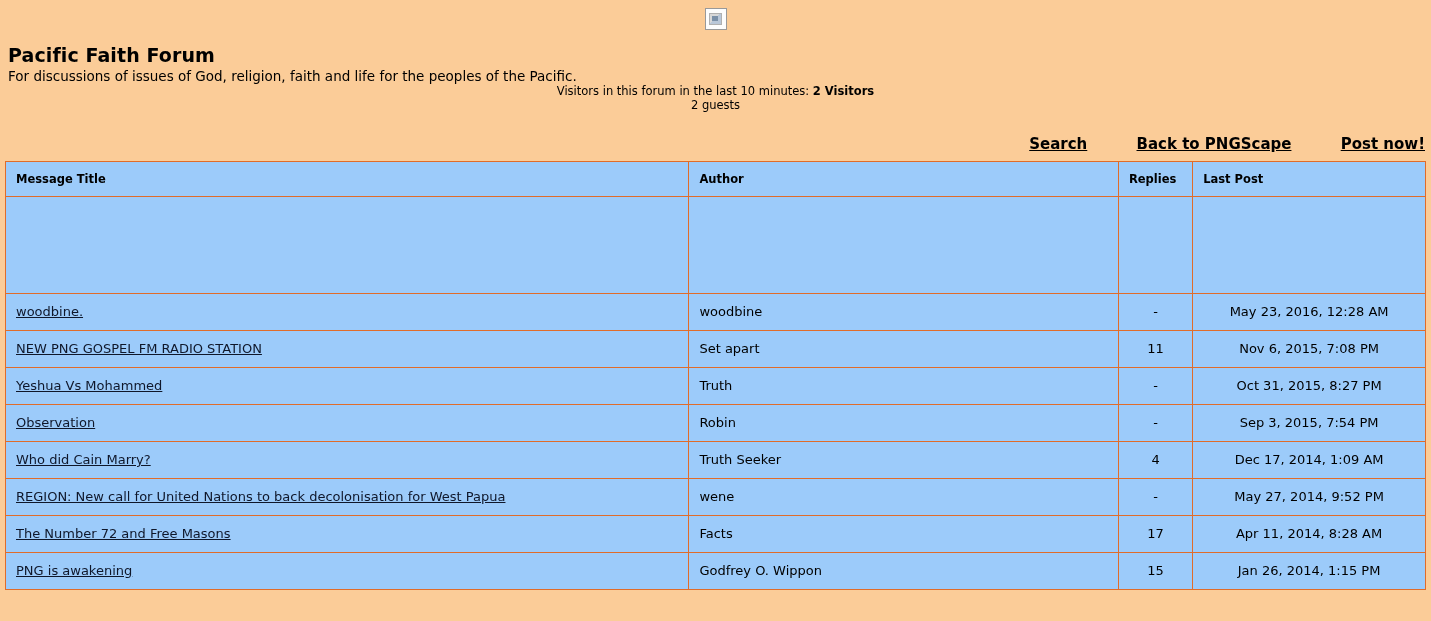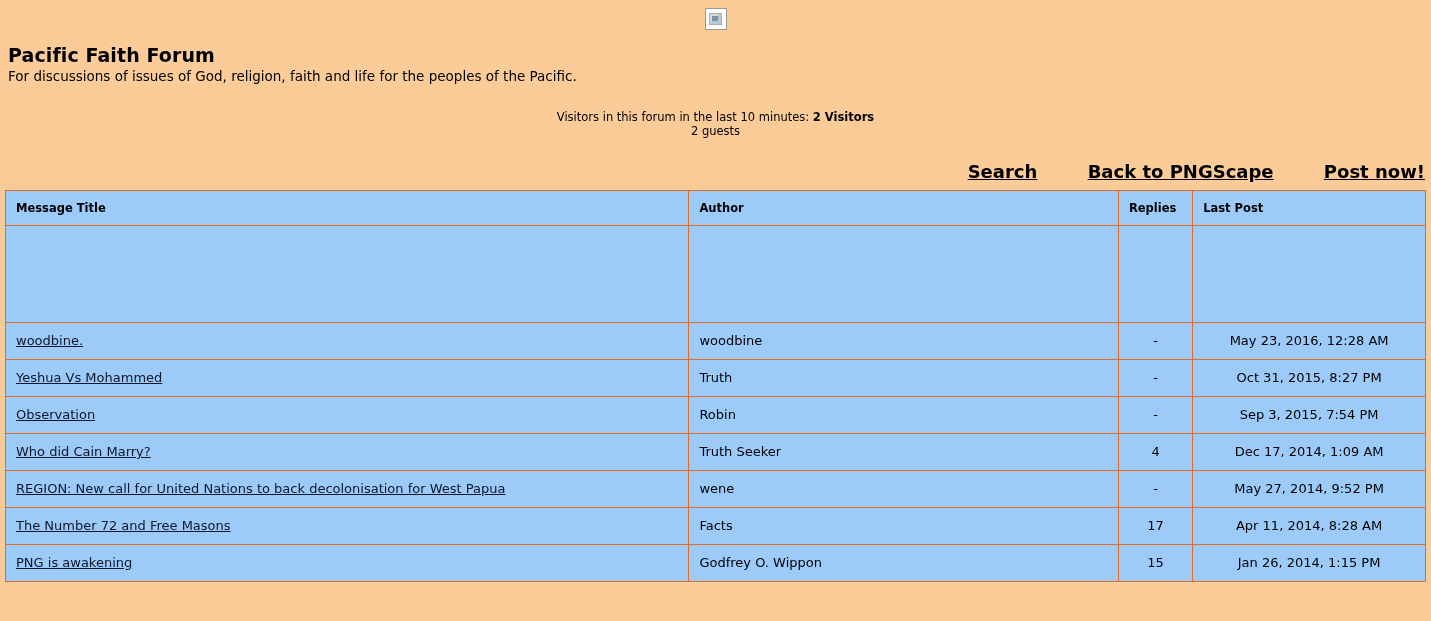--- a/index.html
+++ b/index.html
@@ -68,36 +68,35 @@
     letter-spacing: 0.1px;
     font-family: "DejaVu Sans", "Liberation Sans", sans-serif;
   }
   .forum-desc {
     font-size: 13.5px;
     margin: 0;
   }
 
   .visitors {
     text-align: center;
-    margin-top: 26px;
     font-size: 11.5px;
     line-height: 1.25;
   }
   .visitors .count {
     font-weight: bold;
   }
   .visitors .guests {
     font-size: 11.5px;
   }
 
   .nav-links {
     margin-top: 22px;
     padding-right: 6px;
     text-align: right;
-    font-size: 18px;
+    font-size: 15px;
     font-weight: bold;
   }
   .nav-links a {
     color: #000;
     text-decoration: underline;
     margin-left: 44px;
     font-weight: bold;
   }
 
   table.msgtable {
@@ -196,20 +195,26 @@
         <td></td>
       </tr>
 
       <tr>
         <td class="title-cell"><a href="#">woodbine.</a></td>
         <td>woodbine</td>
         <td class="replies-cell">-</td>
         <td class="last-cell">May 23, 2016, 12:28 AM</td>
       </tr>
 
+      <tr>
+        <td class="title-cell"><a href="#">NEW PNG GOSPEL FM RADIO STATION</a></td>
+        <td>Set apart</td>
+        <td class="replies-cell">11</td>
+        <td class="last-cell">Nov 6, 2015, 7:08 PM</td>
+      </tr>
 
       <tr>
         <td class="title-cell"><a href="#">Yeshua Vs Mohammed</a></td>
         <td>Truth</td>
         <td class="replies-cell">-</td>
         <td class="last-cell">Oct 31, 2015, 8:27 PM</td>
       </tr>
 
       <tr>
         <td class="title-cell"><a href="#">Observation</a></td>

